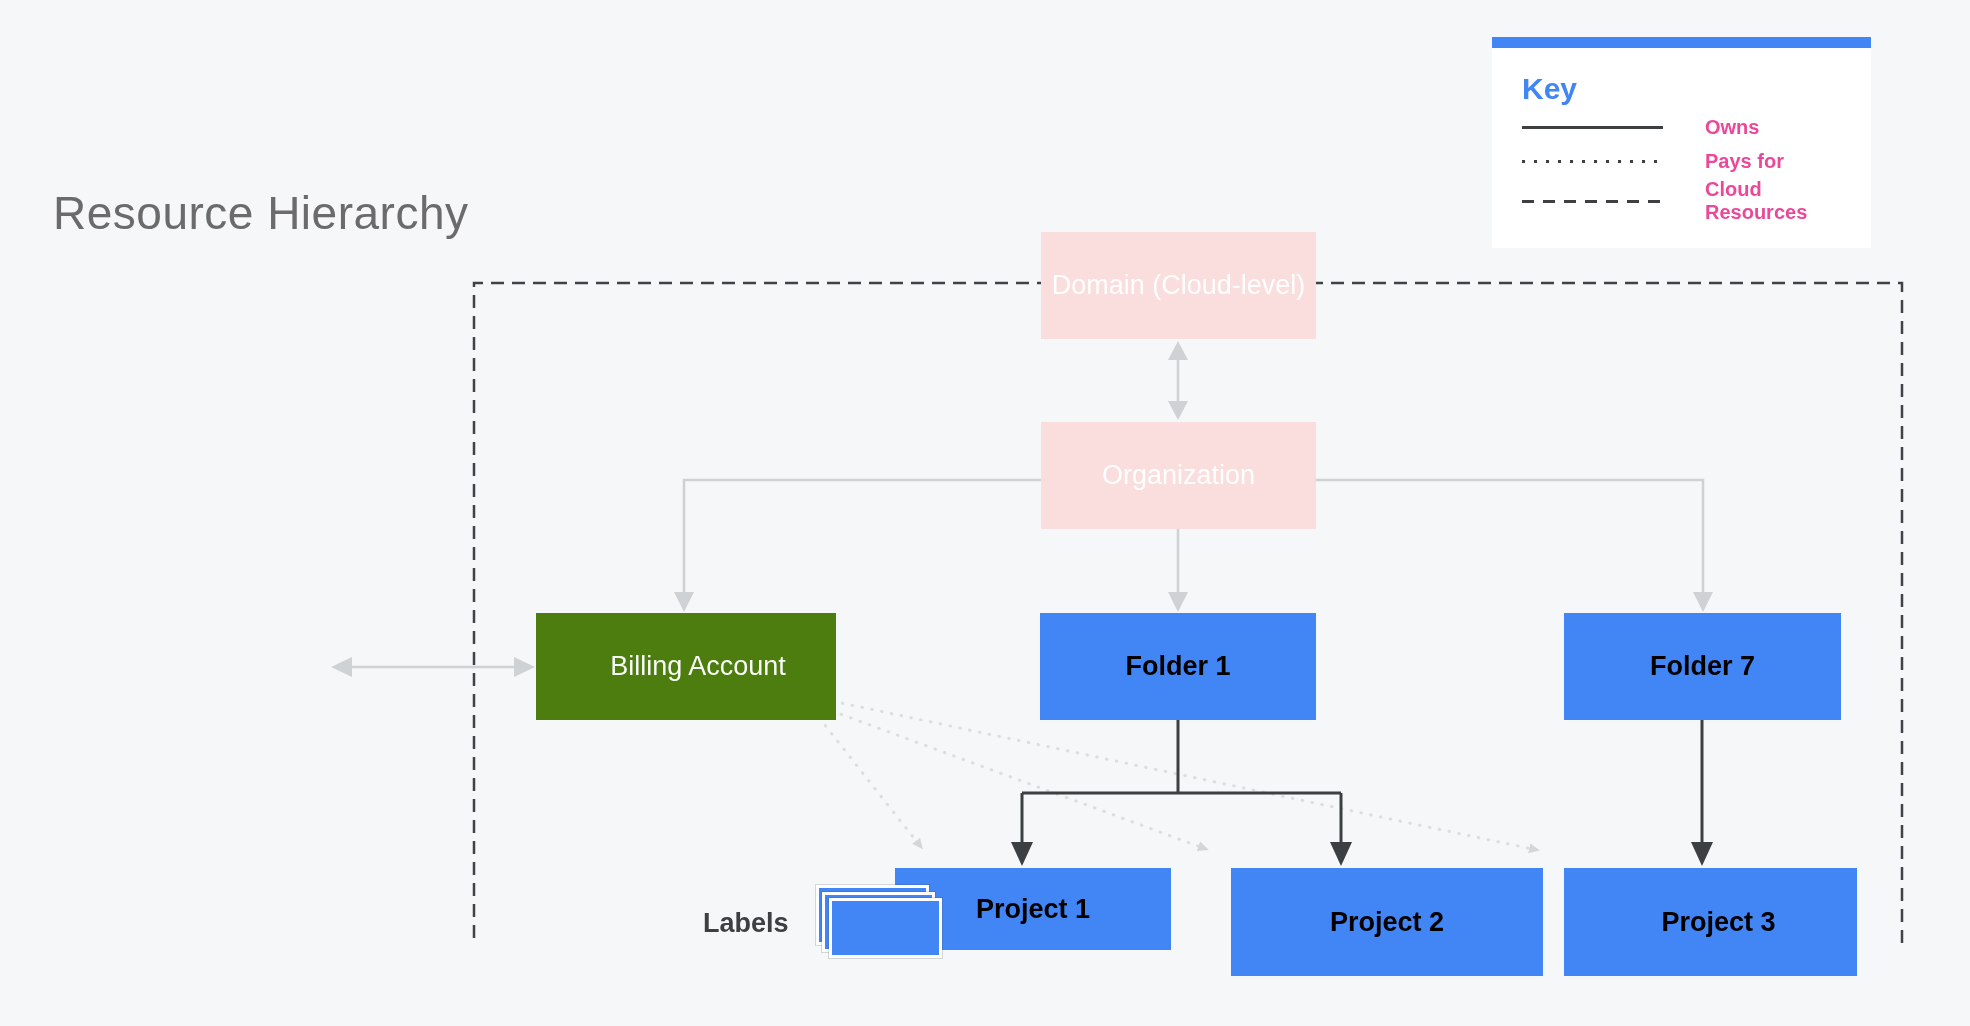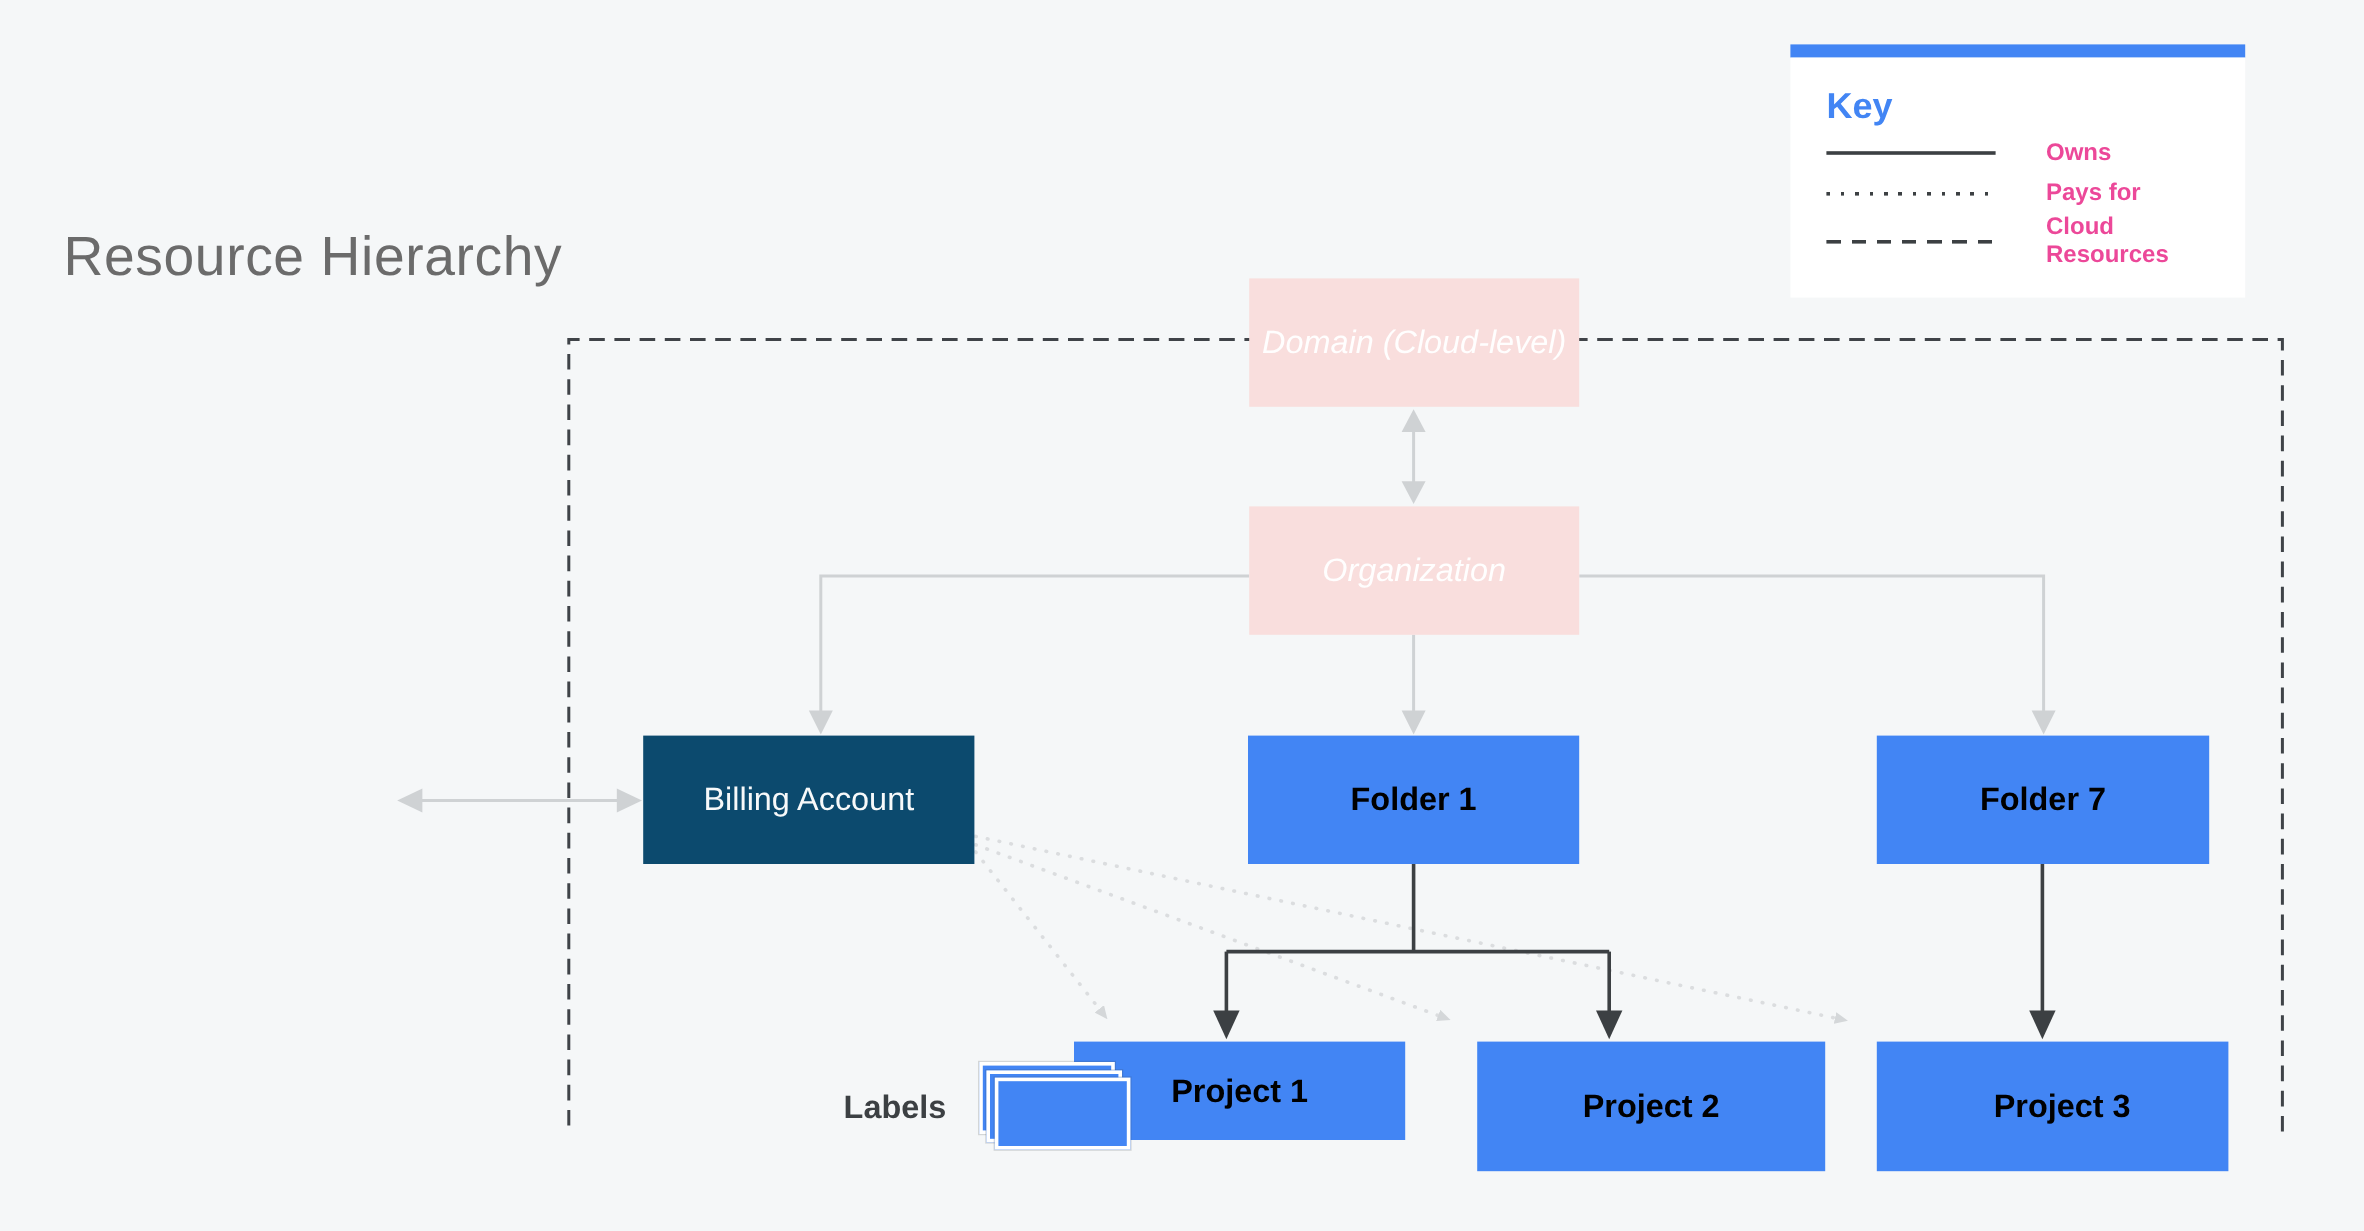--- a/index.html
+++ b/index.html
@@ -24,32 +24,32 @@
   
   .node{
     position:absolute;
     display:flex;align-items:center;justify-content:center;
     text-align:center;
     font-size:27px;
     color:rgba(255,255,255,0.97);
   }
   .node.pastel{font-weight:400;}
   .node.blue{background:#4285F4;font-weight:700;color:#000000;}
-  .node.pink{background:#F9DEDD;font-style:italic;}
+  .node.pink{background:#F9DEDD;}
   .node.cream{background:#F8EED9;}
-  .node.green{background:#0c4a6e;}
+  .node.green{background:#4d7c0f;padding-left:24px;}
 
   .n-domain      {left:1041px;top:232px;width:275px;height:107px;}
   .n-organization{left:1041px;top:422px;width:275px;height:107px;}
   .n-payments    {left:52px;  top:613px;width:276px;height:107px;}
   .n-billing     {left:536px; top:613px;width:276px;height:107px;}
   .n-folder1     {left:1040px;top:613px;width:276px;height:107px;}
   .n-folder2     {left:1564px;top:613px;width:277px;height:107px;}
   .n-project1    {left:895px; top:868px;width:276px;height:82px;}
-  .n-project2    {left:1231px;top:868px;width:290px;height:108px;}
+  .n-project2    {left:1231px;top:868px;width:312px;height:108px;}
   .n-project3    {left:1564px;top:868px;width:277px;height:108px;padding-left:16px;}
 
   
   .labels-caption{
     position:absolute;left:703px;top:908px;
     font-size:27px;font-weight:700;color:#3C4043;
   }
   .labels-stack{position:absolute;left:816px;top:885px;width:130px;height:78px;}
   .labels-stack .card{
     position:absolute;width:107px;height:54px;

